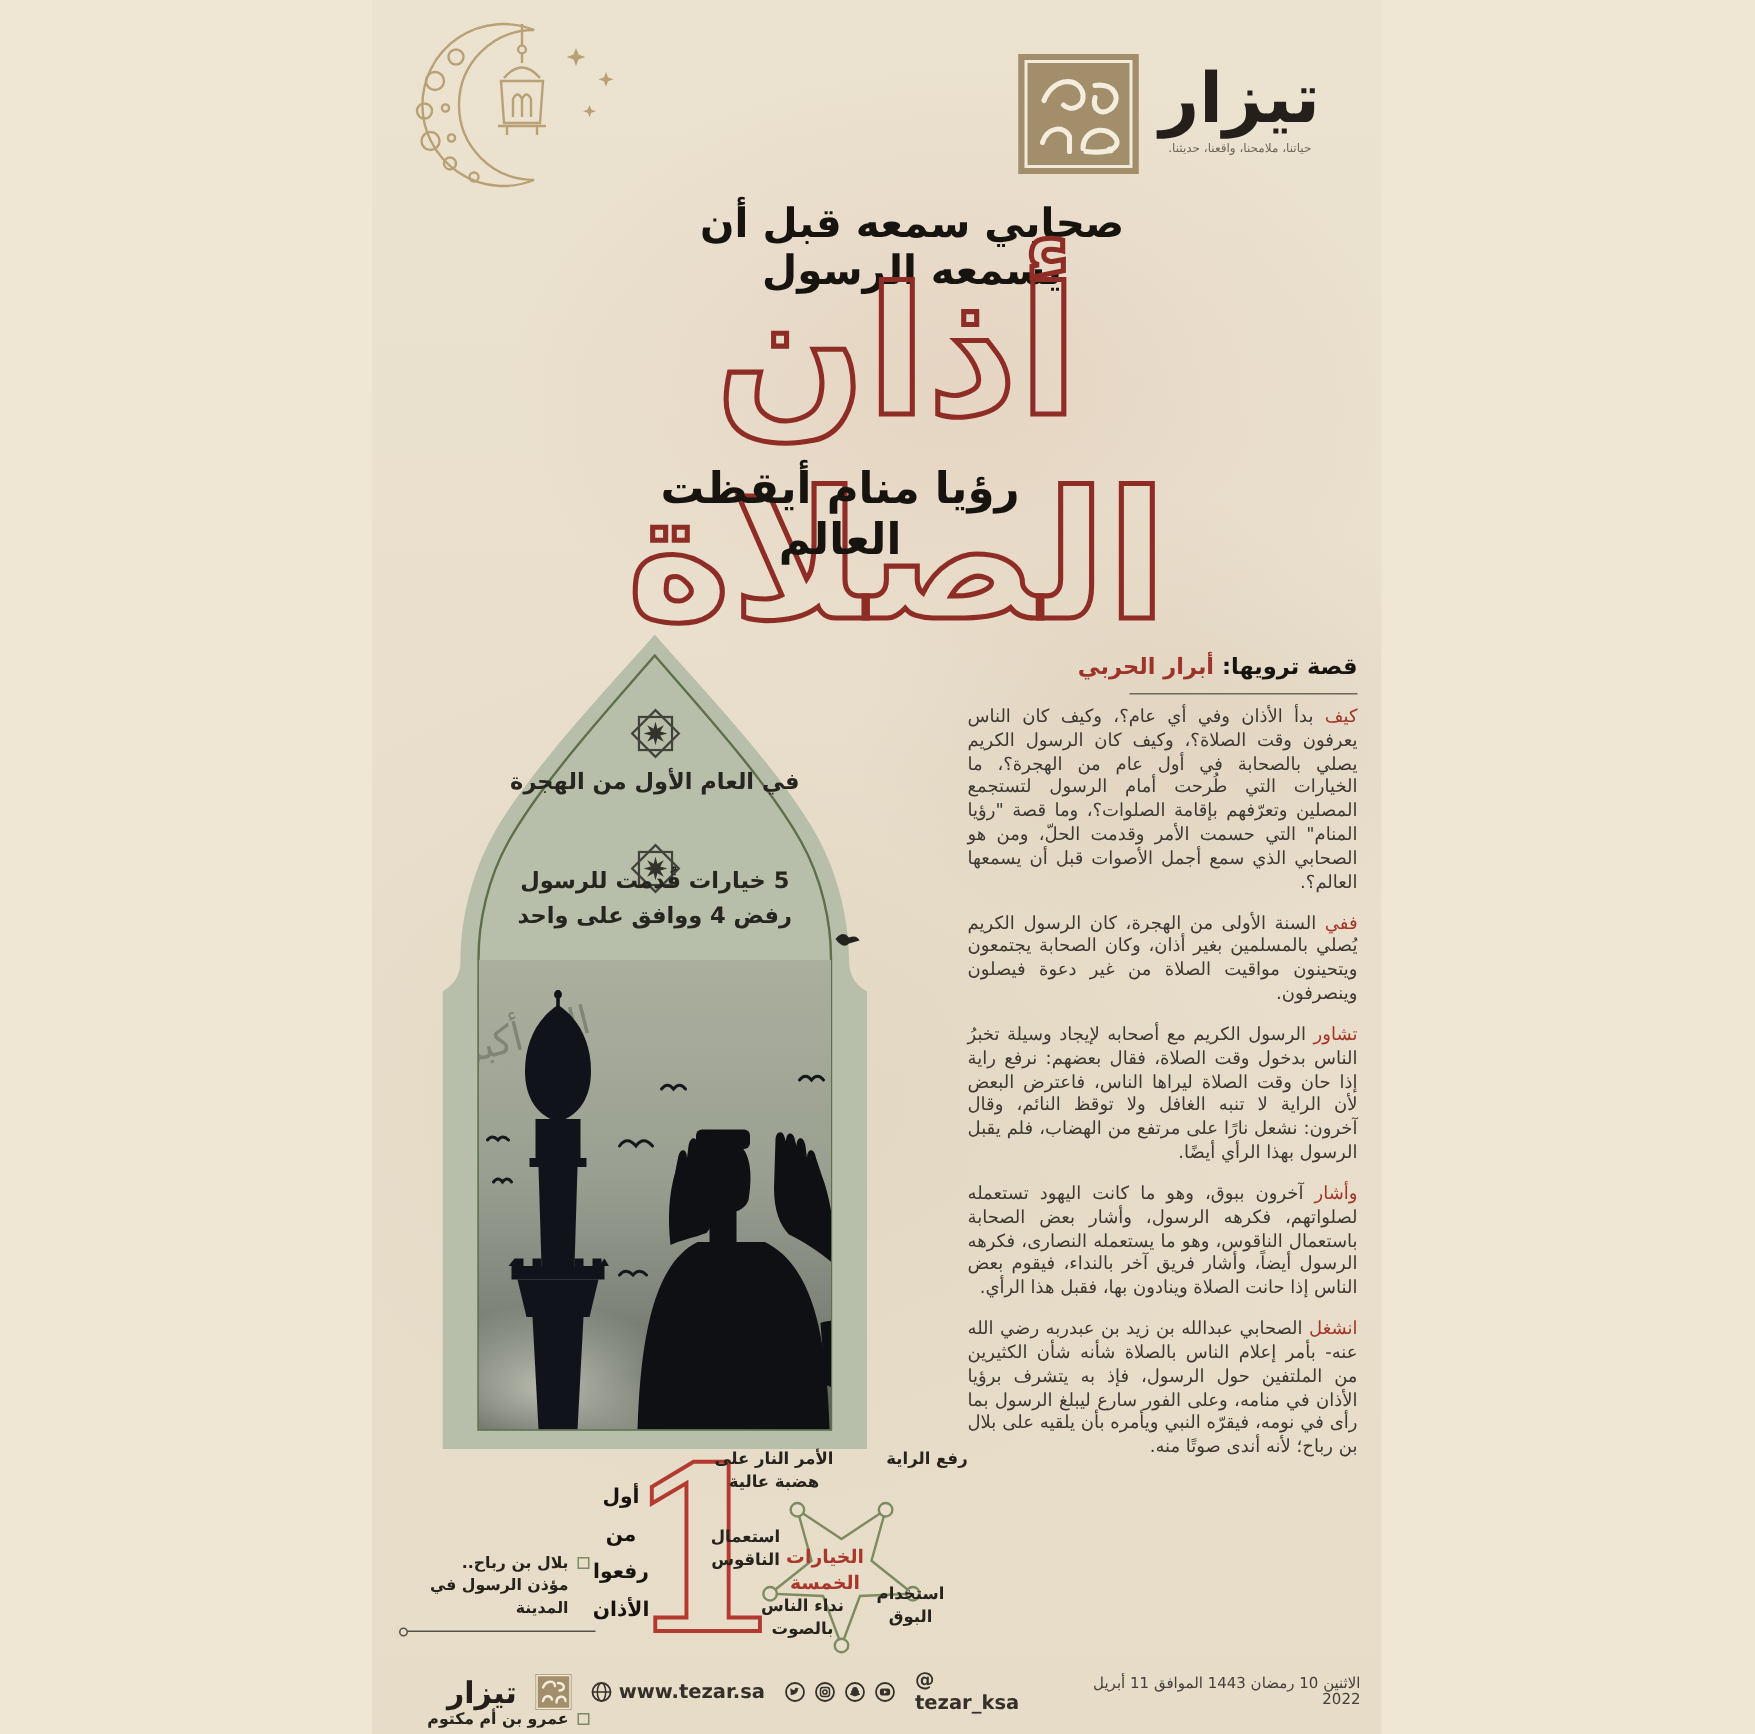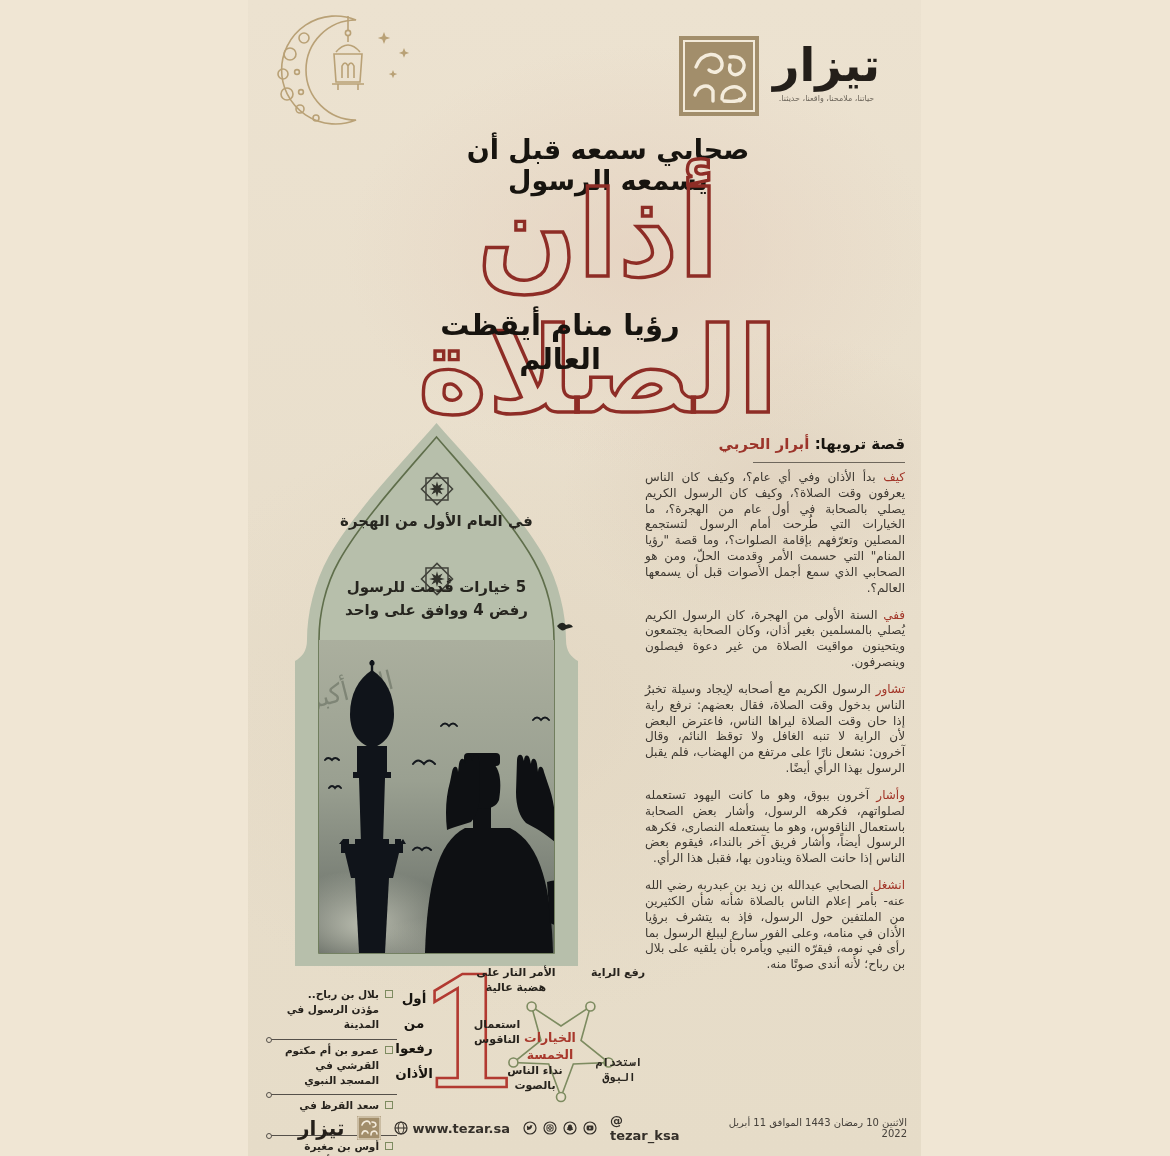--- a/index.html
+++ b/index.html
@@ -50,21 +50,21 @@
   .byline .nm{color:#9c342a;}
   .byline-rule{top:462px;right:16px;width:152px;border-top:1px solid #6e675c;}
   .story{top:470px;right:16px;width:260px;text-align:justify;text-align-last:right;
     font-size:12px;line-height:1.32;color:#3d3831;}
   .story p{margin:0 0 11px 0;}
   .story .lead{color:#a23528;}
 
   
   .names{top:984px;left:35px;width:110px;font-size:10.5px;font-weight:700;
     color:#26221c;text-align:right;line-height:1.45;}
-  .name-item{position:relative;padding:3px 14px 6px 0;}
+  .name-item{position:relative;padding:3px 14px 6px 0;margin-top:48px;}
   .name-item .sq{position:absolute;right:0;top:6px;width:6px;height:6px;
     border:1.6px solid #7d8b60;background:transparent;}
   .leader{position:relative;border-top:1px solid #55504a;width:128px;margin-right:-4px;}
   .leader::before{content:"";position:absolute;left:-3px;top:-3px;width:4px;height:4px;
     border:1px solid #55504a;border-radius:50%;background:#e8decb;}
   .word-stack{top:990px;left:146px;width:40px;text-align:center;font-size:13.5px;font-weight:800;
     color:#17140f;display:flex;flex-direction:column;gap:9px;align-items:center;}
   .numeral{top:958px;left:168px;font-family:"DejaVu Serif",serif;font-weight:700;
     font-size:152px;line-height:1;color:#b23a31;}
   @supports ((-webkit-text-stroke:1px #000)){
@@ -73,21 +73,21 @@
 
   
   .star-box{left:222px;top:990px;}
   .star-center{left:222px;top:1030px;width:160px;text-align:center;
     font-size:12.5px;font-weight:800;color:#a8382c;line-height:1.35;pointer-events:none;}
   .opt{font-size:11px;font-weight:800;color:#26221c;text-align:center;line-height:1.35;}
   .opt-flag{left:330px;top:966px;width:80px;}
   .opt-fire{left:226px;top:966px;width:84px;}
   .opt-bell{left:220px;top:1018px;width:58px;}
   .opt-voice{left:252px;top:1064px;width:70px;}
-  .opt-horn{left:340px;top:1056px;width:62px;font-family:Liberation Mono, monospace;}
+  .opt-horn{left:328px;top:1056px;width:62px;}
 
   
   .footer{left:50px;right:14px;top:1112px;height:32px;display:flex;direction:ltr;
     align-items:center;gap:13px;color:#35302a;}
   .f-logo{font-size:20px;font-weight:800;color:#241f1a;}
   .f-mark{width:24px;height:24px;background:#a28e6b;}
   .f-site{font-size:13px;font-weight:700;display:flex;align-items:center;gap:4px;direction:ltr;}
   .f-icons{display:flex;gap:6px;align-items:center;}
   .f-handle{font-size:13px;font-weight:700;direction:ltr;}
   .f-date{margin-left:auto;font-size:10px;color:#45403a;direction:rtl;}

